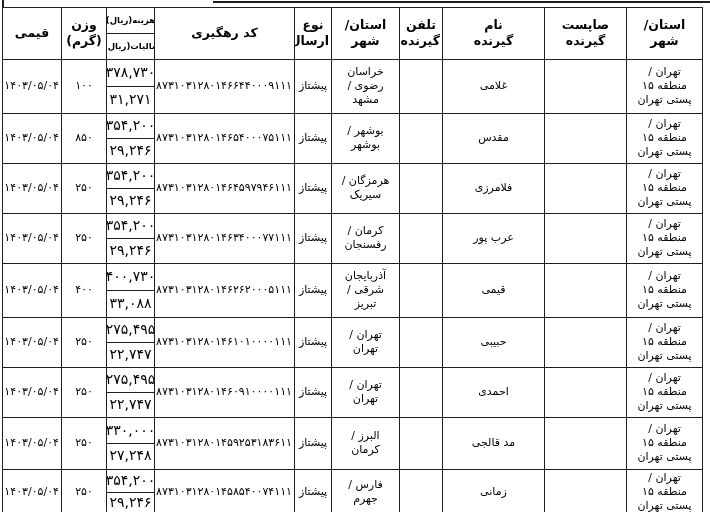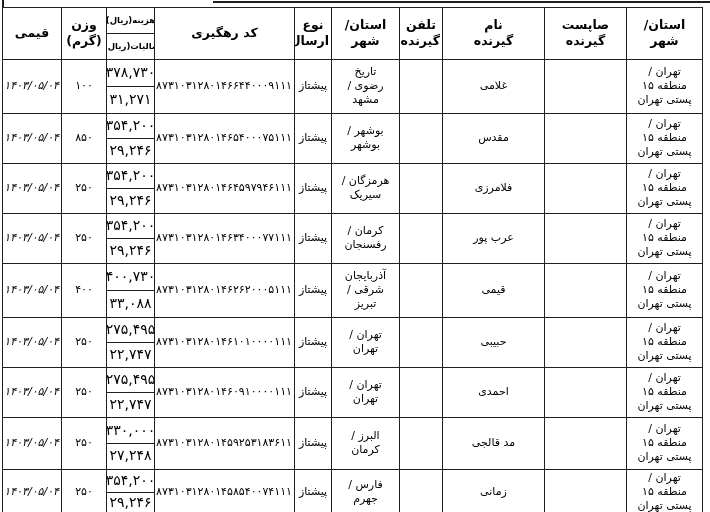--- a/index.html
+++ b/index.html
@@ -10,21 +10,21 @@
   .art-topline{position:absolute;top:1px;left:213px;width:497px;height:2px;background:#1f1f1f;}
   .art-leftext{position:absolute;top:0px;left:2px;width:2px;height:512px;background:#1f1f1f;}
 
   table.ship{position:absolute;top:7px;left:2px;width:701px;border-collapse:collapse;table-layout:fixed;direction:rtl;background:#fff;}
   table.ship th, table.ship td{border:1.5px solid #1f1f1f;text-align:center;vertical-align:middle;padding:1px 2px;overflow:hidden;}
   table.ship th{font-size:12.5px;font-weight:bold;line-height:1.3;white-space:pre-line;}
   table.ship td{font-size:11px;line-height:1.28;}
   tr.hdr{height:43px;}
 
   .multi{white-space:pre-line;}
-  .c-date{font-size:10px;font-style:italic;}
+  .c-date{font-size:10px;}
   .c-weight{font-size:11px;}
   .c-tracking{font-size:10px;letter-spacing:-0.2px;}
   .c-type{font-size:11px;padding:1px 0;}
 
   
   .c-cost{position:relative;padding:0;}
   .c-cost .half{position:absolute;left:0;right:0;height:50%;display:flex;align-items:center;justify-content:center;font-size:14px;}
   .c-cost .half.top{top:0;border-bottom:1.5px solid #1f1f1f;}
   .c-cost .half.bot{bottom:0;}
   th.c-cost .half{font-size:8.5px;font-weight:bold;}
@@ -75,21 +75,21 @@
       </tr>
     </thead>
     <tbody id="rows-body">
         <tr style="height: 54px;">
       <td class="multi c-dest">تهران /
 منطقه ۱۵
 پستی تهران</td>
       <td class="c-sabost"></td>
       <td class="c-name">غلامی</td>
       <td class="c-phone"></td>
-      <td class="multi c-origin">تاریخ
+      <td class="multi c-origin">خراسان
 رضوی /
 مشهد</td>
       <td class="c-type">پیشتاز</td>
       <td class="c-tracking">۱۸۷۳۱۰۳۱۲۸۰۱۴۶۶۴۴۰۰۰۹۱۱۱</td>
       <td class="c-cost">
         <span class="half top">۳۷۸,۷۳۰</span>
         <span class="half bot">۳۱,۲۷۱</span>
       </td>
       <td class="c-weight">۱۰۰</td>
       <td class="c-date">۱۴۰۳/۰۵/۰۴</td>

